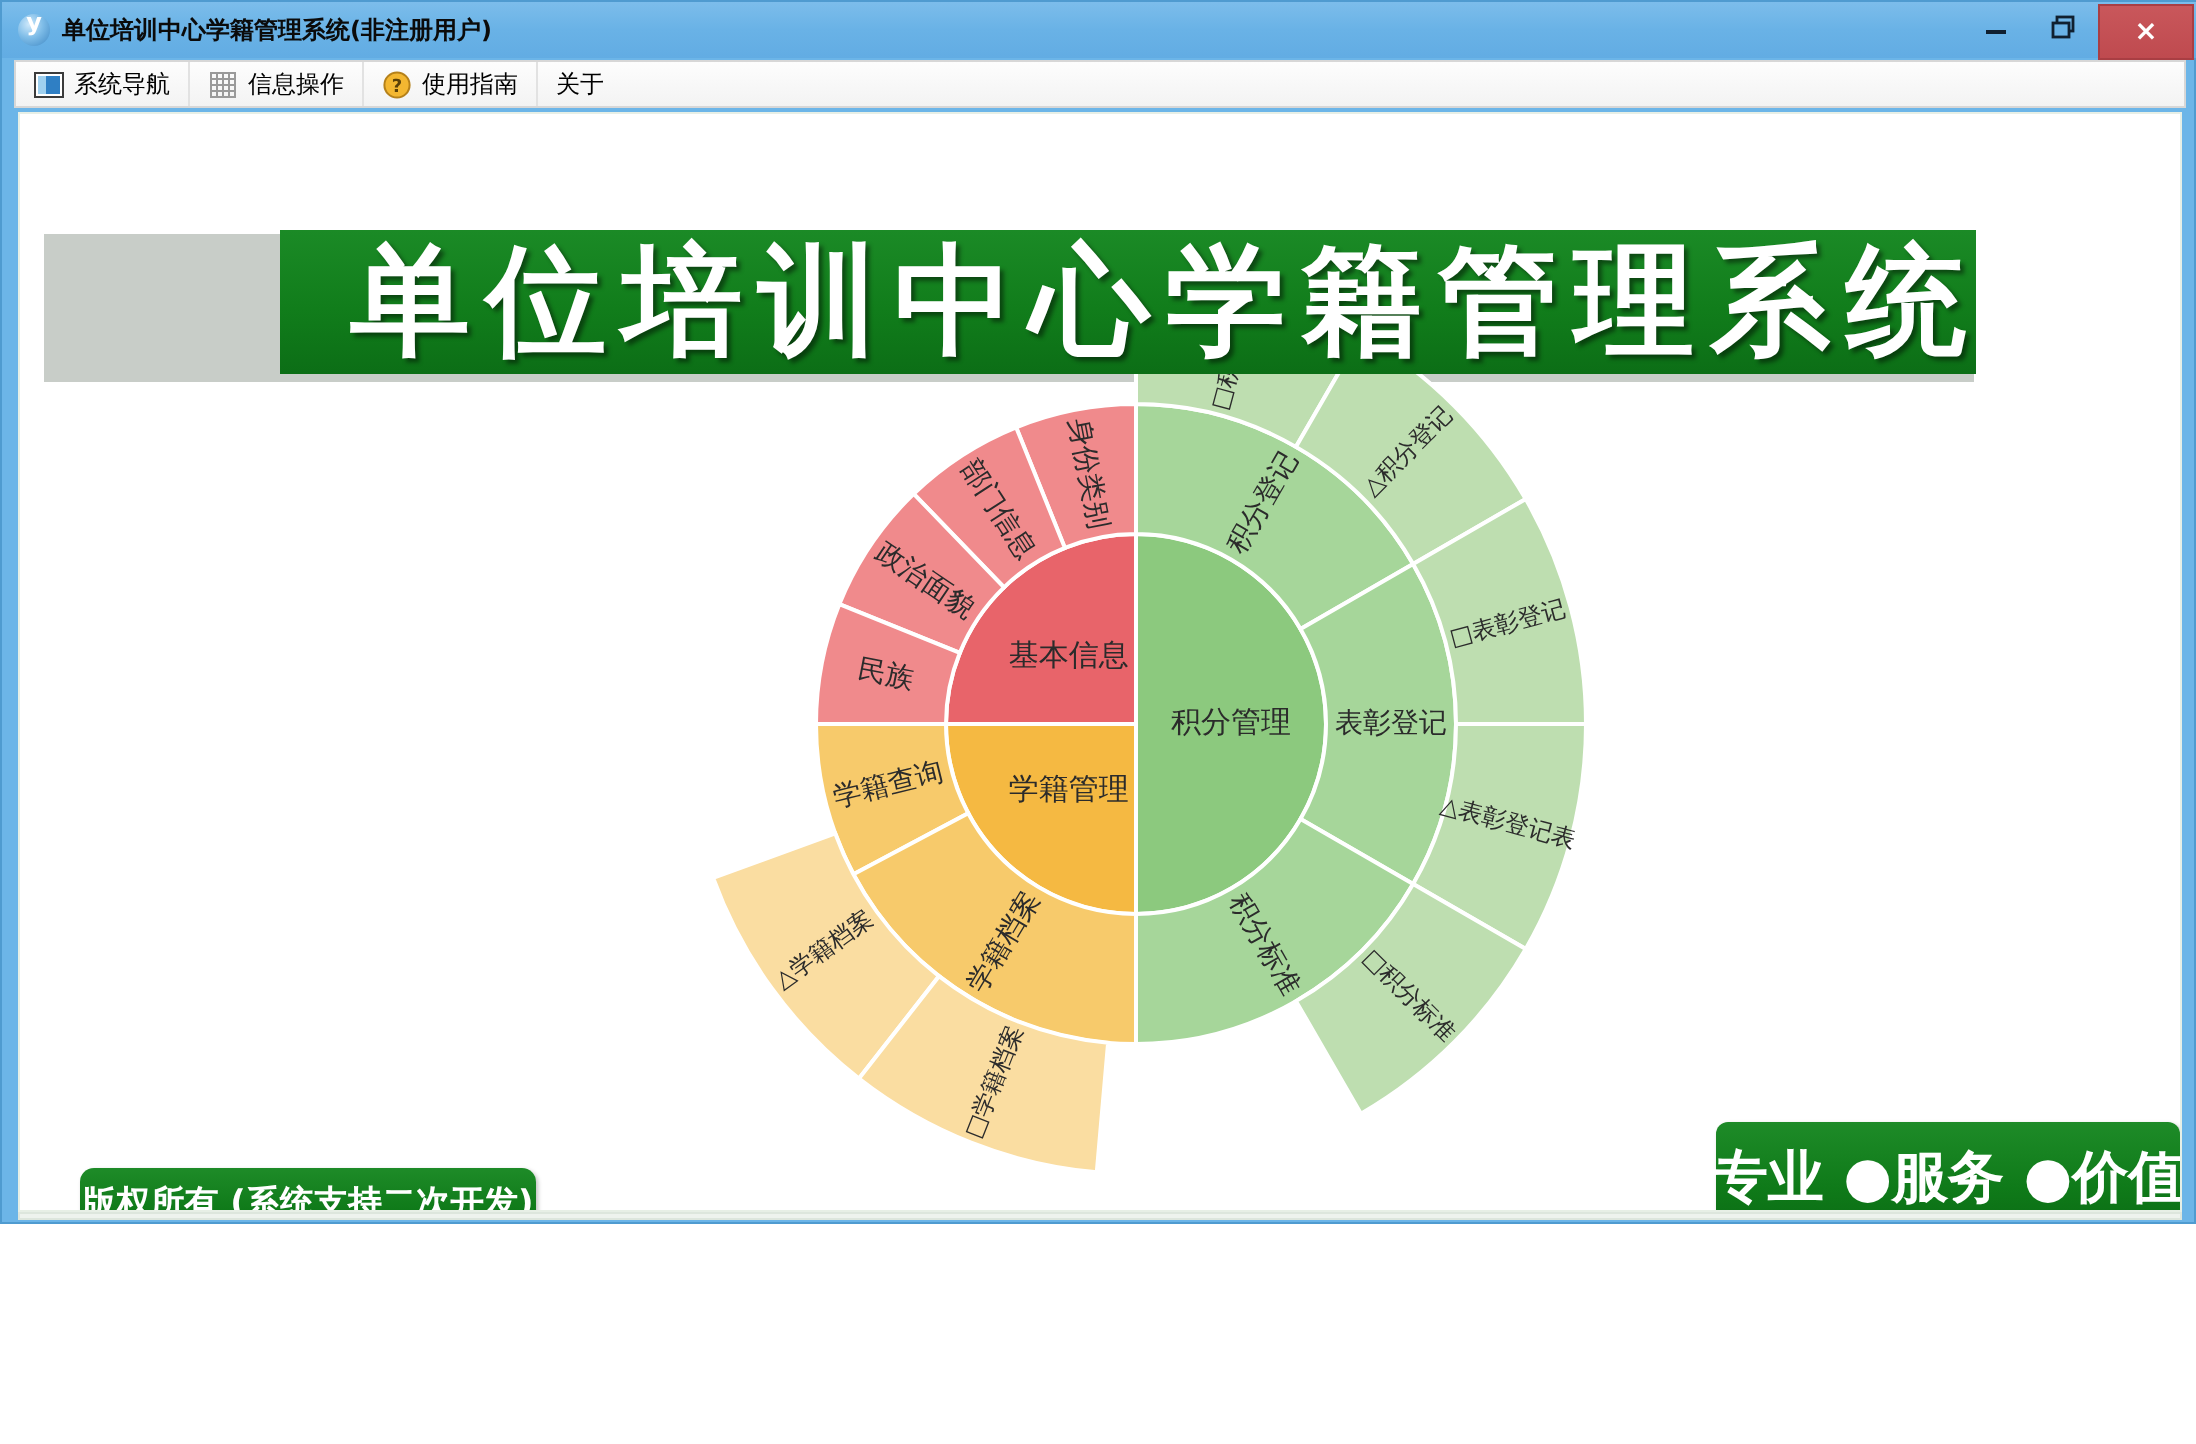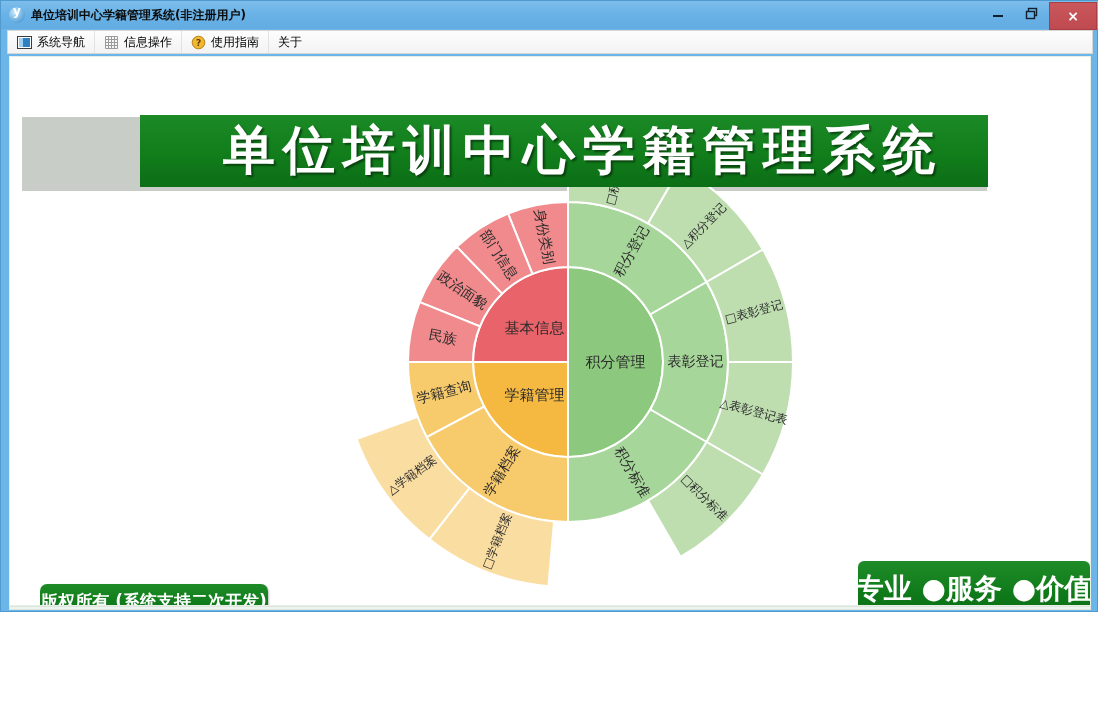--- a/index.html
+++ b/index.html
@@ -101,21 +101,21 @@
   #banner {
     position: absolute;
     left: 130px; top: 58px;
     width: 848px; height: 72px;
     background: linear-gradient(to bottom, #1b8a26 0%, #117d1b 55%, #0c6e16 100%);
     display: flex; align-items: center; justify-content: center;
     z-index: 3;
   }
   #banner-text {
     color: #ffffff;
-    font-size: 52px;
+    font-size: 60px;
     font-weight: bold;
     letter-spacing: 8px;
     text-shadow: 2px 2px 2px rgba(0,0,0,.45);
     font-family: "DejaVu Sans", "Liberation Sans", sans-serif;
     white-space: nowrap;
     margin-left: 38px;
   }
   #chart-layer {
     position: absolute; left: 0; top: 0;
     width: 1080px; height: 548px;

